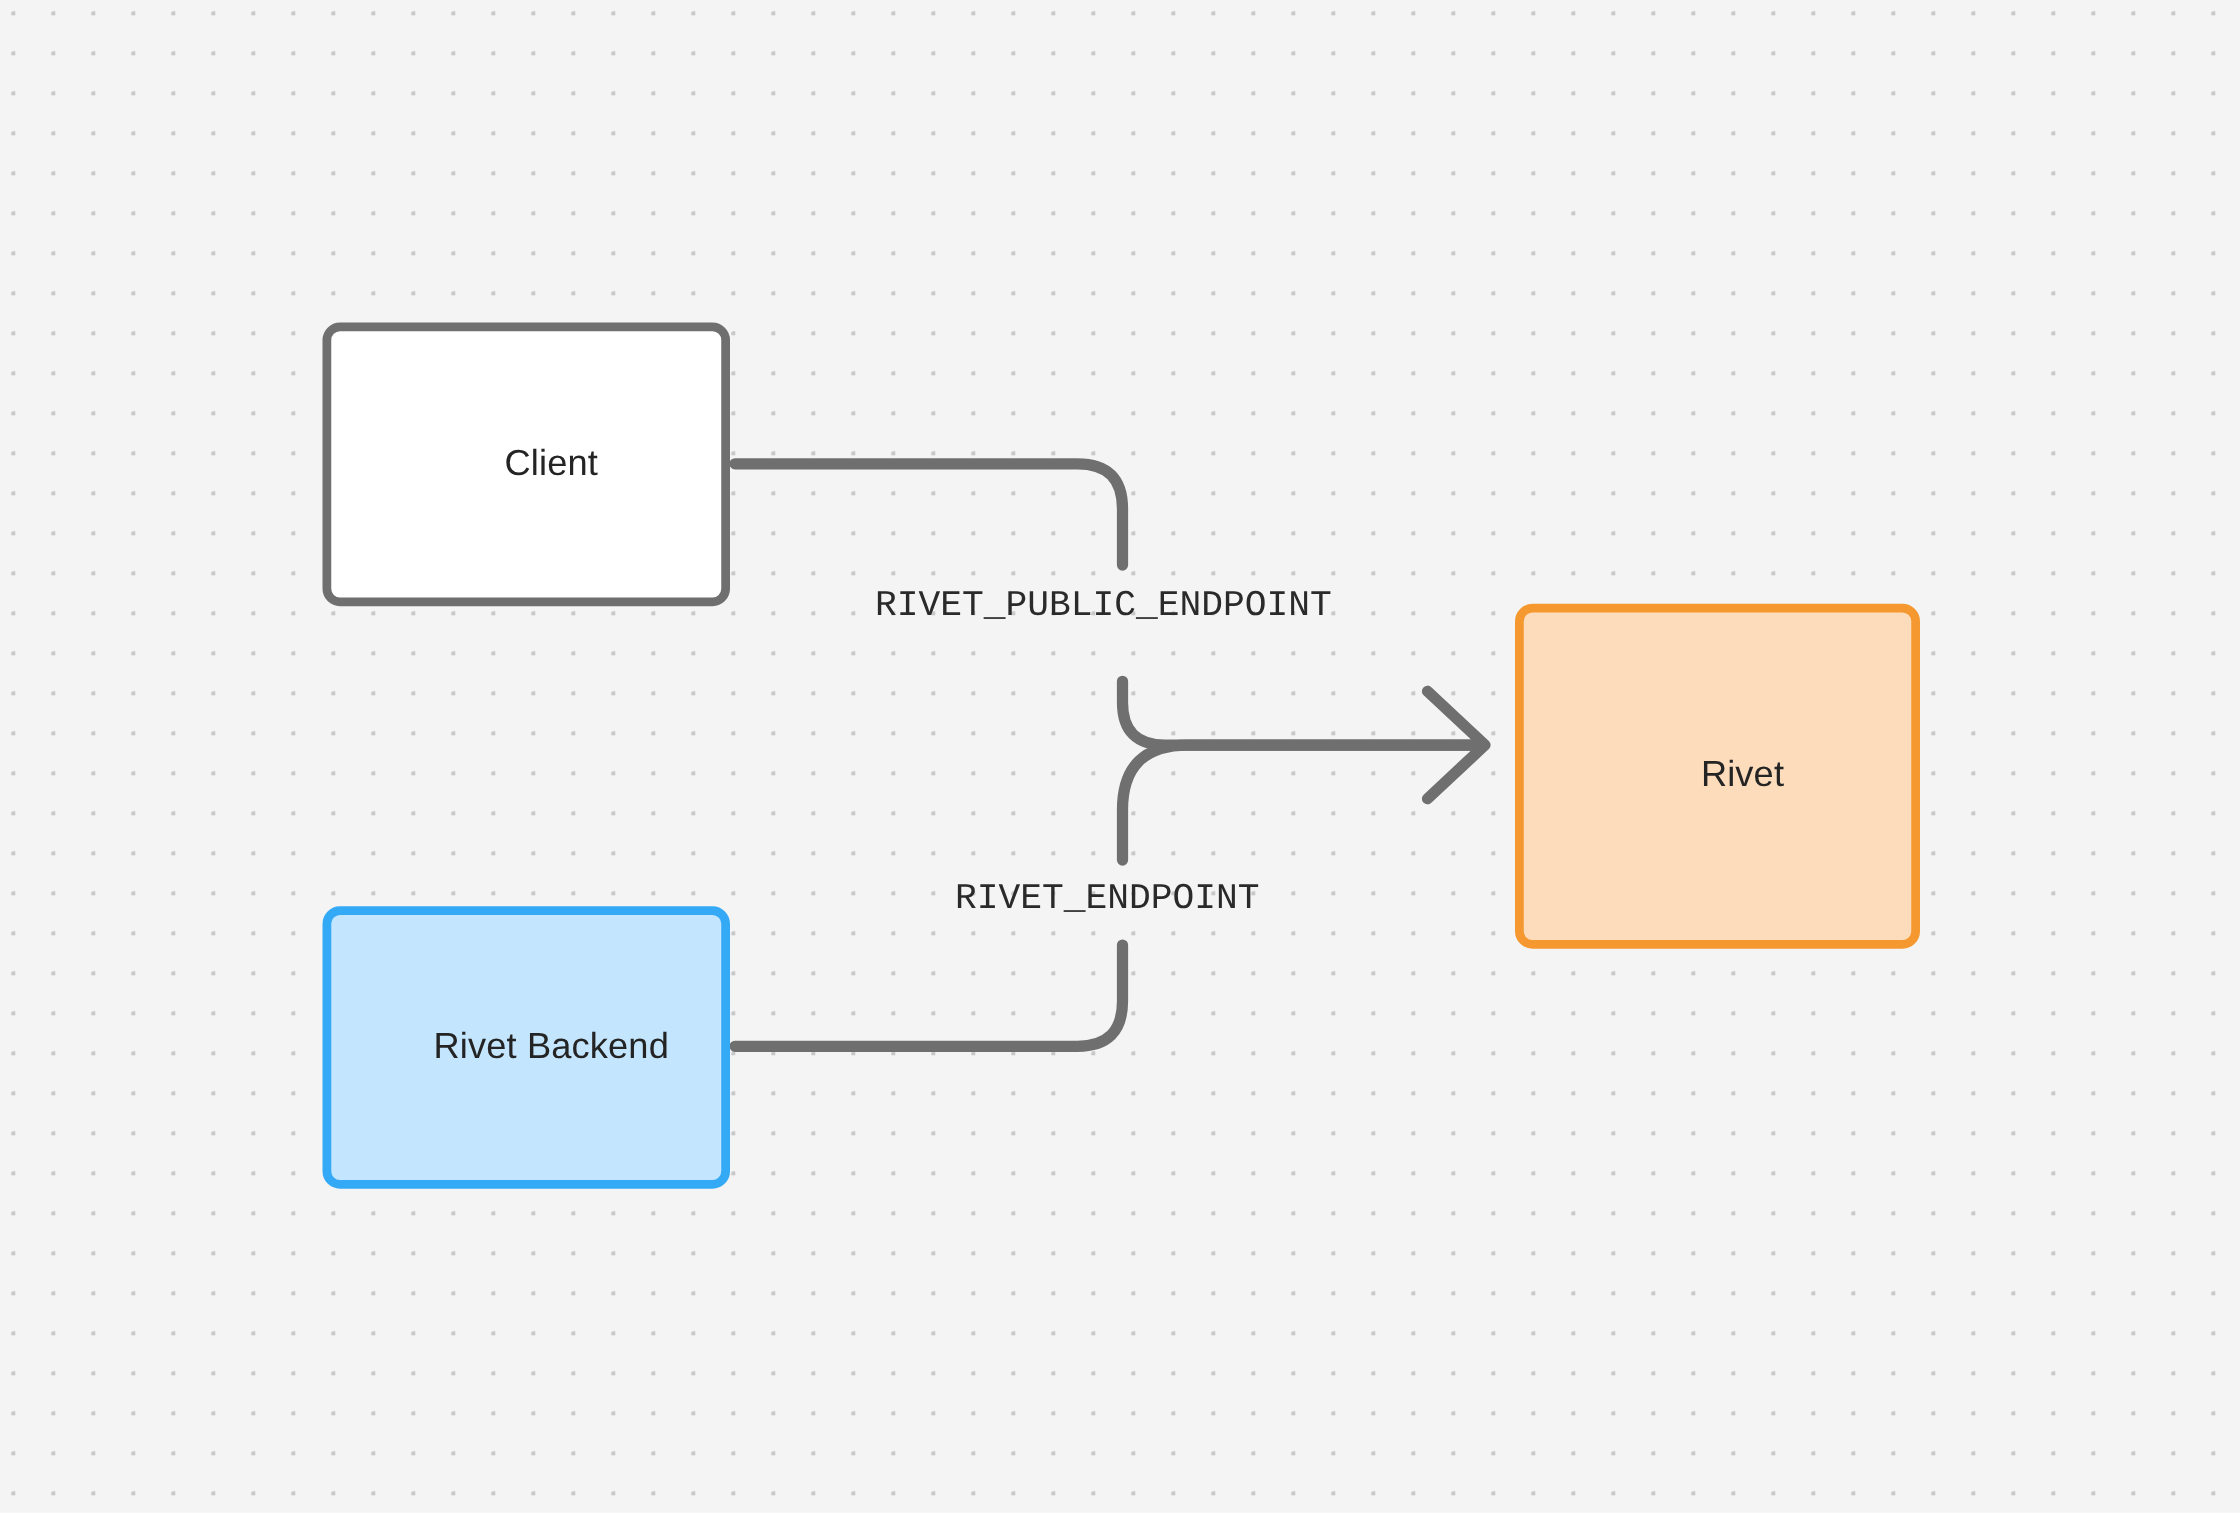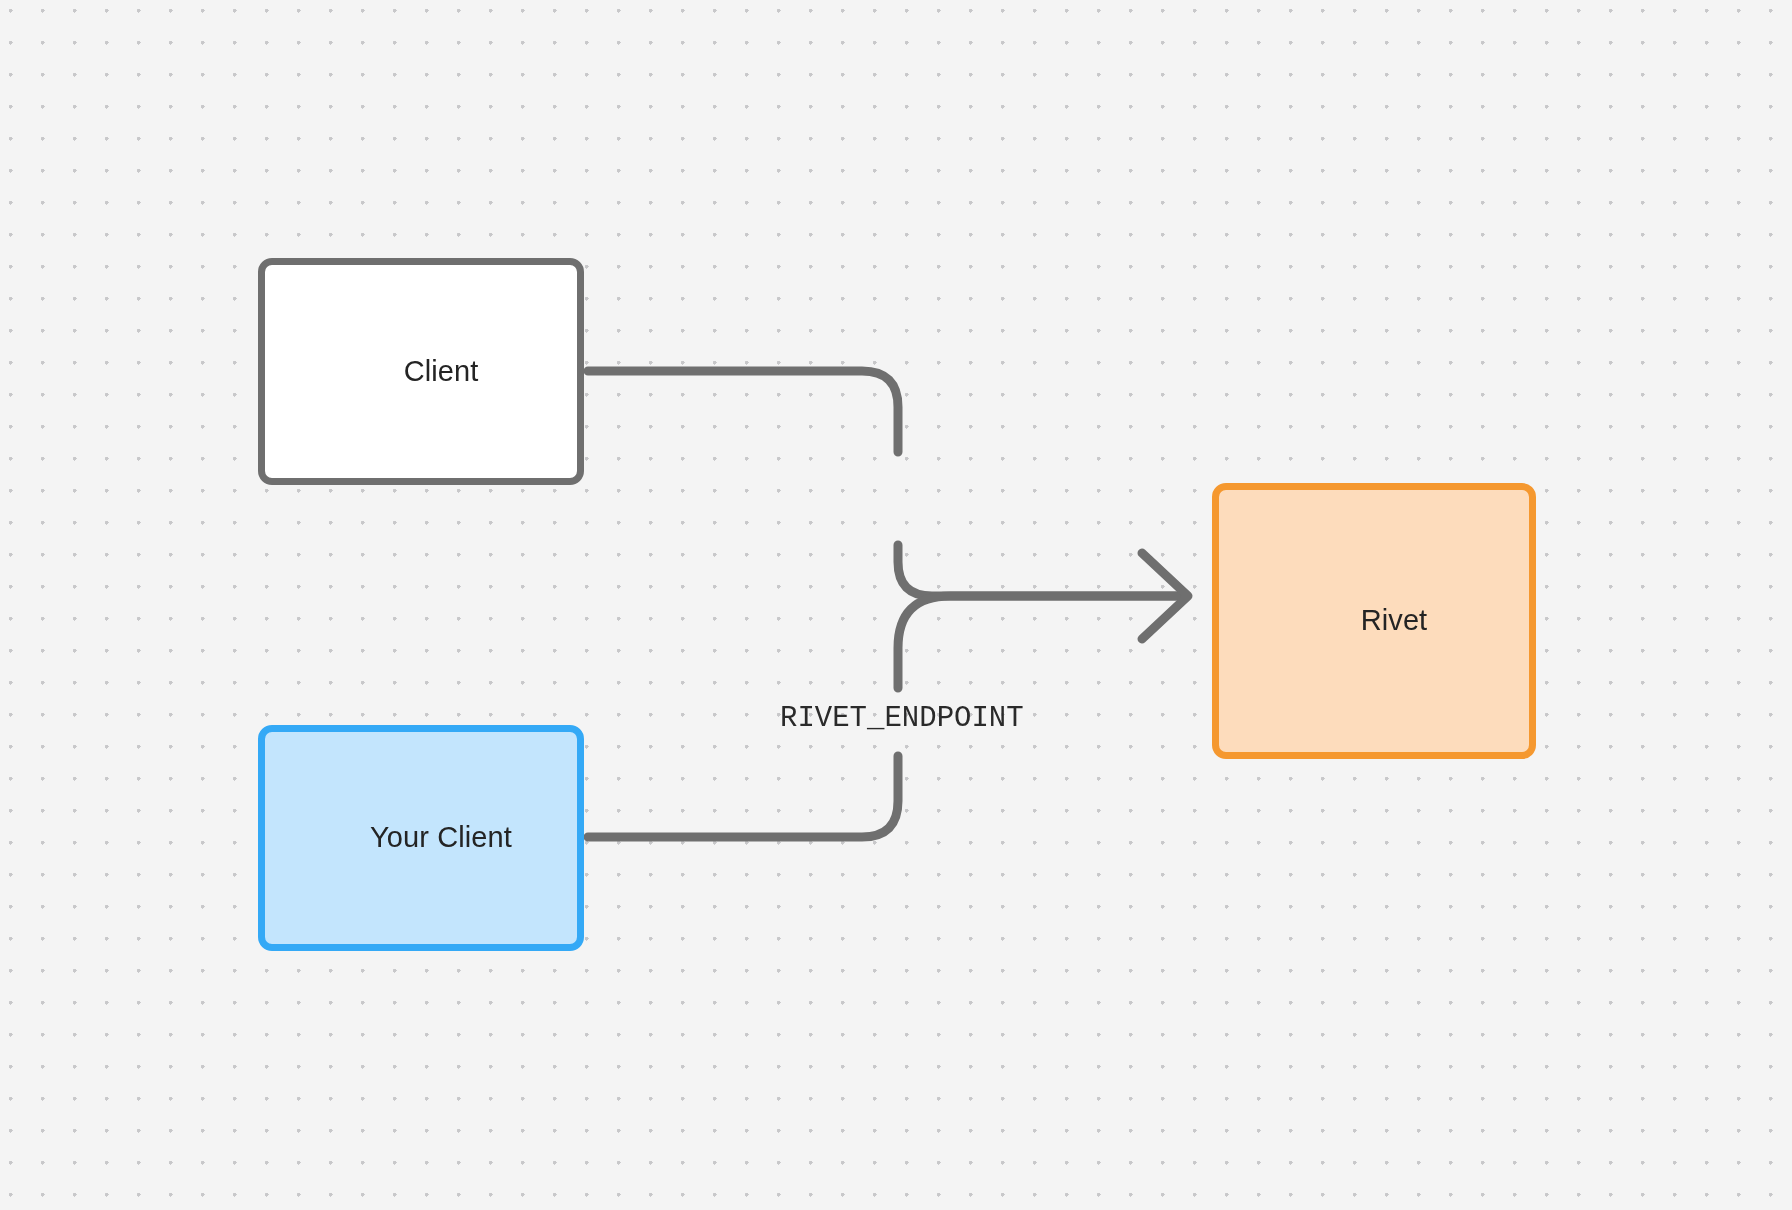--- a/index.html
+++ b/index.html
@@ -80,21 +80,20 @@
     white-space: nowrap;
     letter-spacing: 0px;
   }
   #label-public-endpoint {
     left: 700px;
     top: 470px;
   }
   #label-endpoint {
     left: 764px;
     top: 704px;
-    margin-left: 16px;
   }
 </style>
 </head>
 <body>
 
 <div id="canvas">
 
   <svg id="edge-layer" viewBox="0 0 1792 1210" width="1792" height="1210" xmlns="http://www.w3.org/2000/svg">
     <g fill="none" stroke="#6f6f6f" stroke-width="9" stroke-linecap="round" stroke-linejoin="round">
 
@@ -106,23 +105,24 @@
 
       <path d="M 1142 553 L 1188 596 L 1142 639"></path>
     </g>
   </svg>
 
   <div class="node" id="node-client">
     <span class="node-label">Client</span>
   </div>
 
   <div class="node" id="node-backend">
-    <span class="node-label">Your Client</span>
+    <span class="node-label">Rivet Backend</span>
   </div>
 
   <div class="node" id="node-rivet">
     <span class="node-label">Rivet</span>
   </div>
 
+  <div class="edge-label" id="label-public-endpoint">RIVET_PUBLIC_ENDPOINT</div>
 
   <div class="edge-label" id="label-endpoint">RIVET_ENDPOINT</div>
 
 </div>
 
 </body></html>

